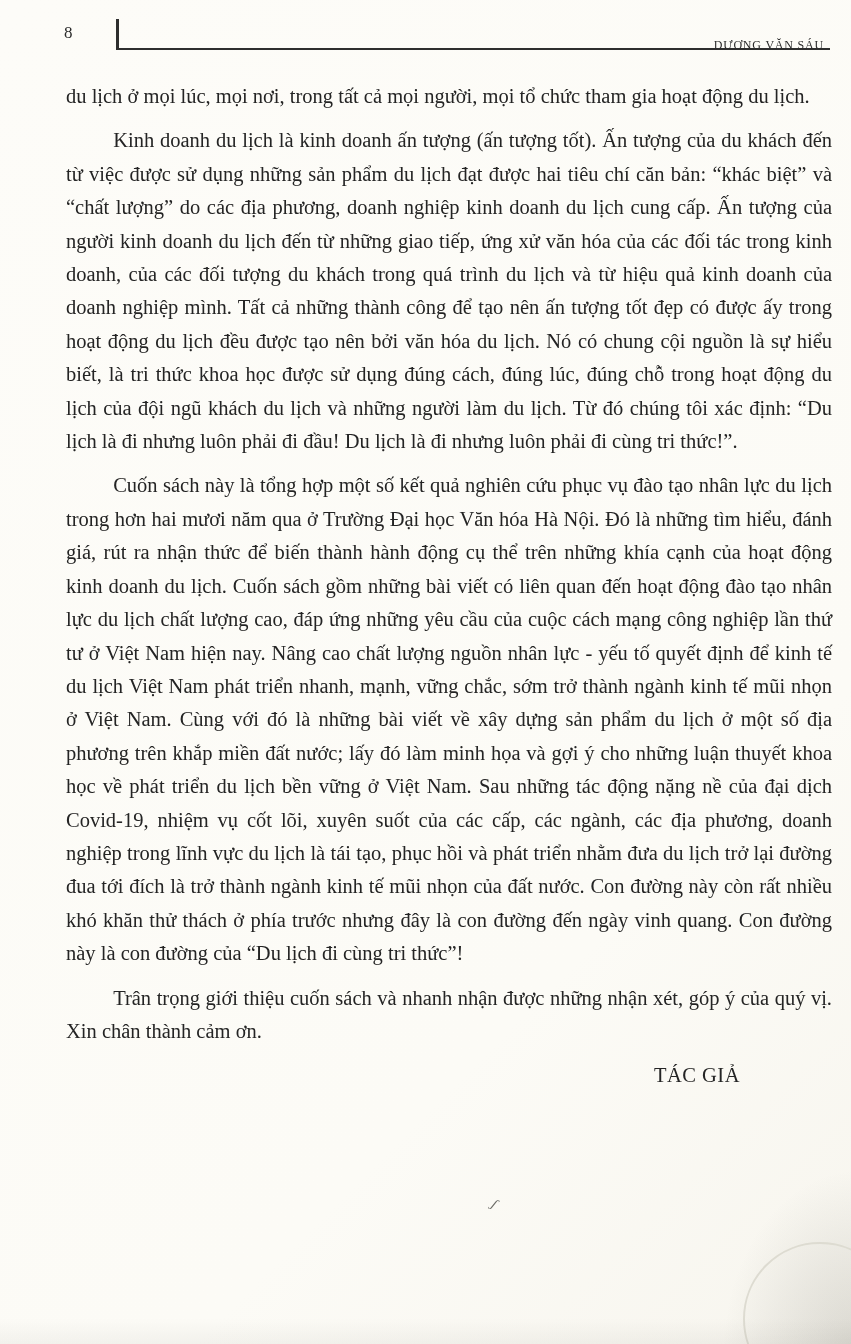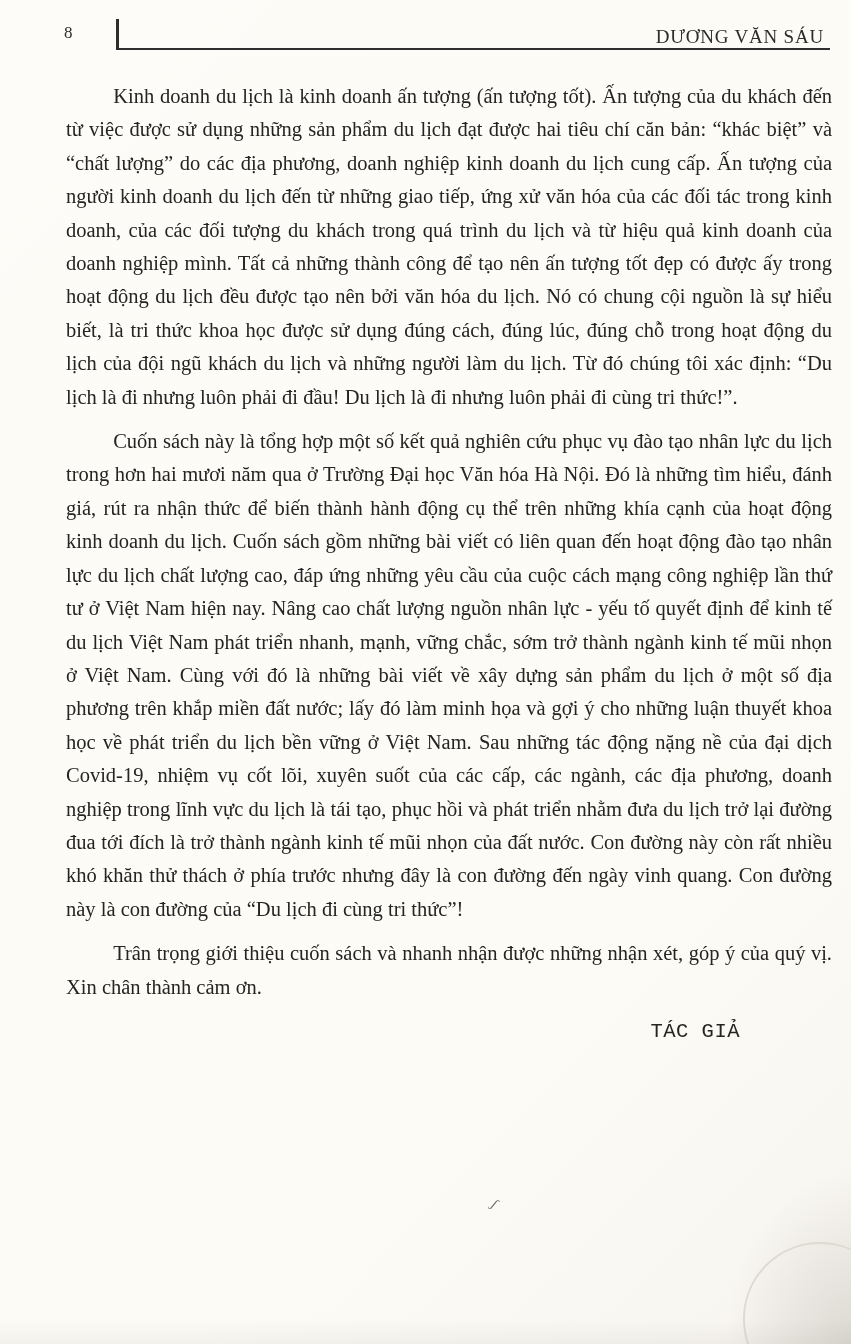--- a/index.html
+++ b/index.html
@@ -38,22 +38,22 @@
     left: 54px;
     right: 0;
     top: 5px;
     height: 29px;
     border-left: 3px solid #2e2e2e;
     border-bottom: 2px solid #2e2e2e;
   }
   .author-name {
     position: absolute;
     right: 6px;
-    top: 12px;
-    font-size: 19px;
+    top: 24px;
+    font-size: 12px;
     letter-spacing: 0.8px;
     color: #2c2c2c;
     white-space: nowrap;
   }
 
   
   .page-body {
     position: absolute;
     top: 80px;
     left: 66px;
@@ -81,21 +81,20 @@
     font-size: 20px;
     padding-right: 4px;
     color: #242424;
   }
   .signature {
     font-size: 20.5px;
     margin-top: 8px;
     padding-right: 92px;
     letter-spacing: 0.5px;
     color: #242424;
-    font-family: Liberation Mono, monospace;
   }
 
   
   .ink-mark {
     position: absolute;
     left: 492px;
     top: 1196px;
     font-size: 14px;
     color: #6b6b66;
     transform: rotate(38deg);
@@ -135,20 +134,21 @@
 
 <div class="page">
 
   <div class="page-header">
     <span class="page-number">8</span>
     <div class="header-rule"></div>
     <span class="author-name">DƯƠNG VĂN SÁU</span>
   </div>
 
   <div class="page-body">
+    <p class="continued">du lịch ở mọi lúc, mọi nơi, trong tất cả mọi người, mọi tổ chức tham gia hoạt động du lịch.</p>
     <p>Kinh doanh du lịch là kinh doanh ấn tượng (ấn tượng tốt). Ấn tượng của du khách đến từ việc được sử dụng những sản phẩm du lịch đạt được hai tiêu chí căn bản: “khác biệt” và “chất lượng” do các địa phương, doanh nghiệp kinh doanh du lịch cung cấp. Ấn tượng của người kinh doanh du lịch đến từ những giao tiếp, ứng xử văn hóa của các đối tác trong kinh doanh, của các đối tượng du khách trong quá trình du lịch và từ hiệu quả kinh doanh của doanh nghiệp mình. Tất cả những thành công để tạo nên ấn tượng tốt đẹp có được ấy trong hoạt động du lịch đều được tạo nên bởi văn hóa du lịch. Nó có chung cội nguồn là sự hiểu biết, là tri thức khoa học được sử dụng đúng cách, đúng lúc, đúng chỗ trong hoạt động du lịch của đội ngũ khách du lịch và những người làm du lịch. Từ đó chúng tôi xác định: “Du lịch là đi nhưng luôn phải đi đầu! Du lịch là đi nhưng luôn phải đi cùng tri thức!”.</p>
     <p>Cuốn sách này là tổng hợp một số kết quả nghiên cứu phục vụ đào tạo nhân lực du lịch trong hơn hai mươi năm qua ở Trường Đại học Văn hóa Hà Nội. Đó là những tìm hiểu, đánh giá, rút ra nhận thức để biến thành hành động cụ thể trên những khía cạnh của hoạt động kinh doanh du lịch. Cuốn sách gồm những bài viết có liên quan đến hoạt động đào tạo nhân lực du lịch chất lượng cao, đáp ứng những yêu cầu của cuộc cách mạng công nghiệp lần thứ tư ở Việt Nam hiện nay. Nâng cao chất lượng nguồn nhân lực - yếu tố quyết định để kinh tế du lịch Việt Nam phát triển nhanh, mạnh, vững chắc, sớm trở thành ngành kinh tế mũi nhọn ở Việt Nam. Cùng với đó là những bài viết về xây dựng sản phẩm du lịch ở một số địa phương trên khắp miền đất nước; lấy đó làm minh họa và gợi ý cho những luận thuyết khoa học về phát triển du lịch bền vững ở Việt Nam. Sau những tác động nặng nề của đại dịch Covid-19, nhiệm vụ cốt lõi, xuyên suốt của các cấp, các ngành, các địa phương, doanh nghiệp trong lĩnh vực du lịch là tái tạo, phục hồi và phát triển nhằm đưa du lịch trở lại đường đua tới đích là trở thành ngành kinh tế mũi nhọn của đất nước. Con đường này còn rất nhiều khó khăn thử thách ở phía trước nhưng đây là con đường đến ngày vinh quang. Con đường này là con đường của “Du lịch đi cùng tri thức”!</p>
     <p>Trân trọng giới thiệu cuốn sách và nhanh nhận được những nhận xét, góp ý của quý vị. Xin chân thành cảm ơn.</p>
 
     <div class="closing">
       <div class="signature">TÁC GIẢ</div>
     </div>
   </div>
 
   <span class="ink-mark">ʃ</span>

